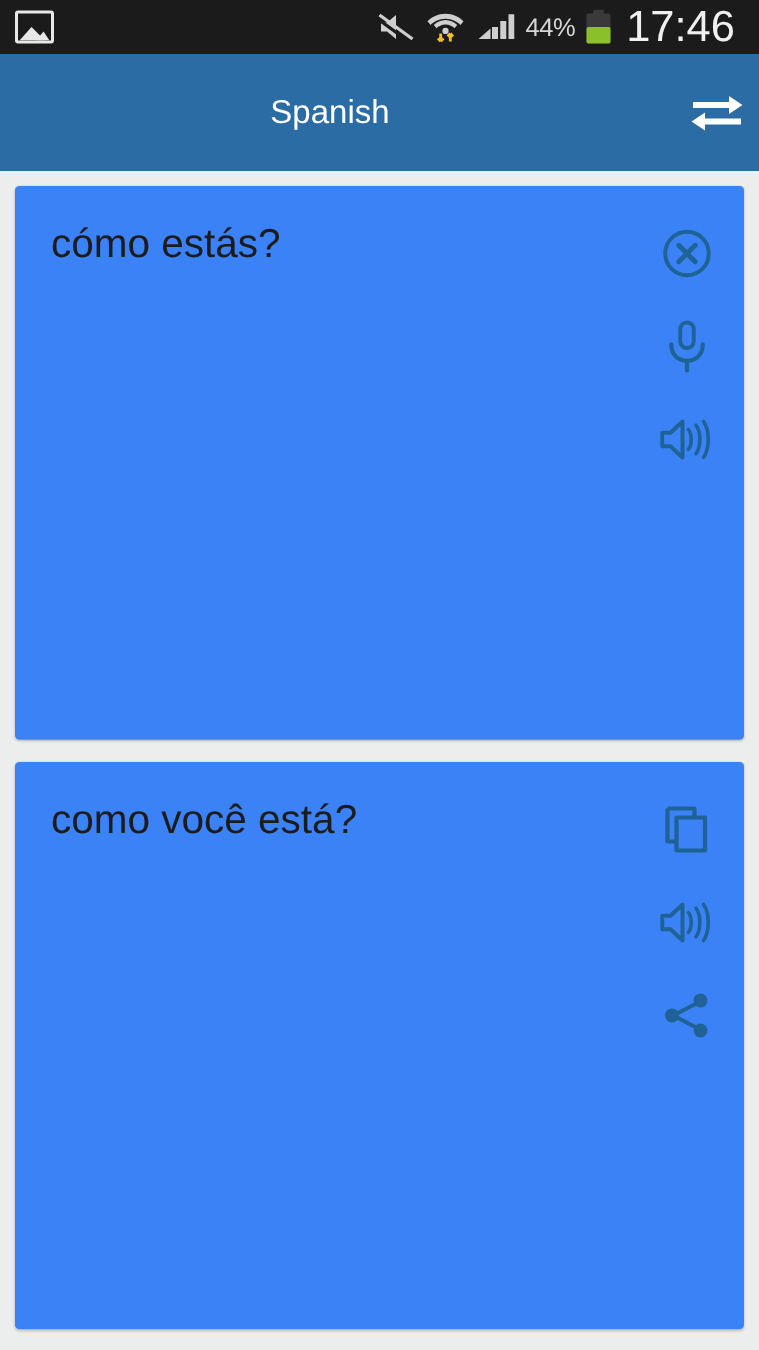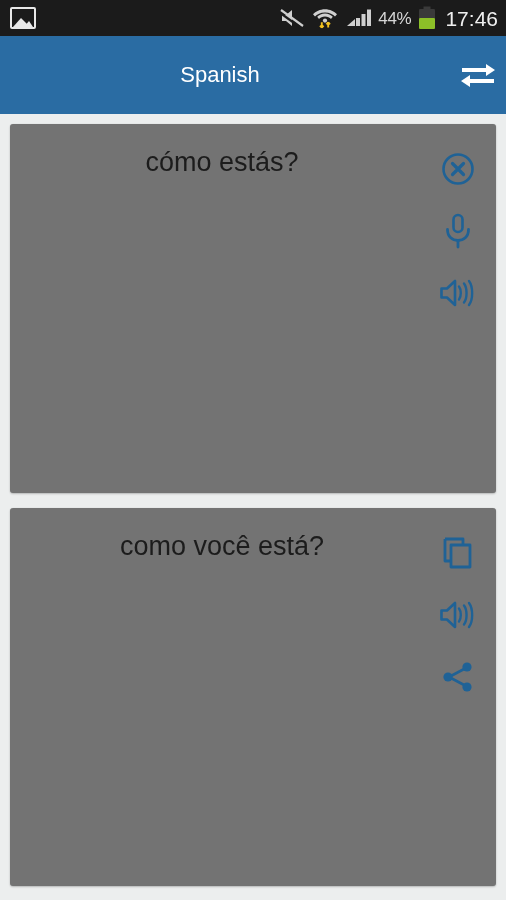--- a/index.html
+++ b/index.html
@@ -33,21 +33,21 @@
   }
   .sb-left {
     display: flex;
     align-items: center;
     padding-left: 10px;
     flex: 1 1 auto;
   }
   .sb-right {
     display: flex;
     align-items: center;
-    padding-right: 8px;
+    padding-right: 16px;
     gap: 7px;
   }
   .photo-icon {
     width: 22px; height: 18px;
     border: 2px solid #e8e8e8;
     border-radius: 2px;
     background: #1b1b1b;
     position: relative;
     overflow: hidden;
   }
@@ -71,21 +71,21 @@
   }
   .sb-icon svg { display: block; }
   .sb-pct {
     color: #d6d6d6;
     font-size: 17px;
     letter-spacing: -0.3px;
     line-height: 1;
   }
   .sb-clock {
     color: #f0f0f0;
-    font-size: 21px;
+    font-size: 29px;
     line-height: 1;
     letter-spacing: 0px;
     margin-left: 2px;
   }
 
   
   .header {
     position: absolute;
     left: 0; top: 36px;
     width: 506px;
@@ -109,24 +109,23 @@
     display: flex;
     align-items: center;
     justify-content: center;
   }
 
   
   .card {
     position: absolute;
     left: 10px;
     width: 486px;
-    background: #737373;
+    background: #3b82f6;
     border-radius: 3px;
     box-shadow: 0 1px 2px rgba(0,0,0,0.22), 0 0 1px rgba(0,0,0,0.12);
-    text-align: center;
   }
   #card-source {
     top: 124px;
     height: 369px;
   }
   #card-target {
     top: 508px;
     height: 378px;
   }
   .card-text {

